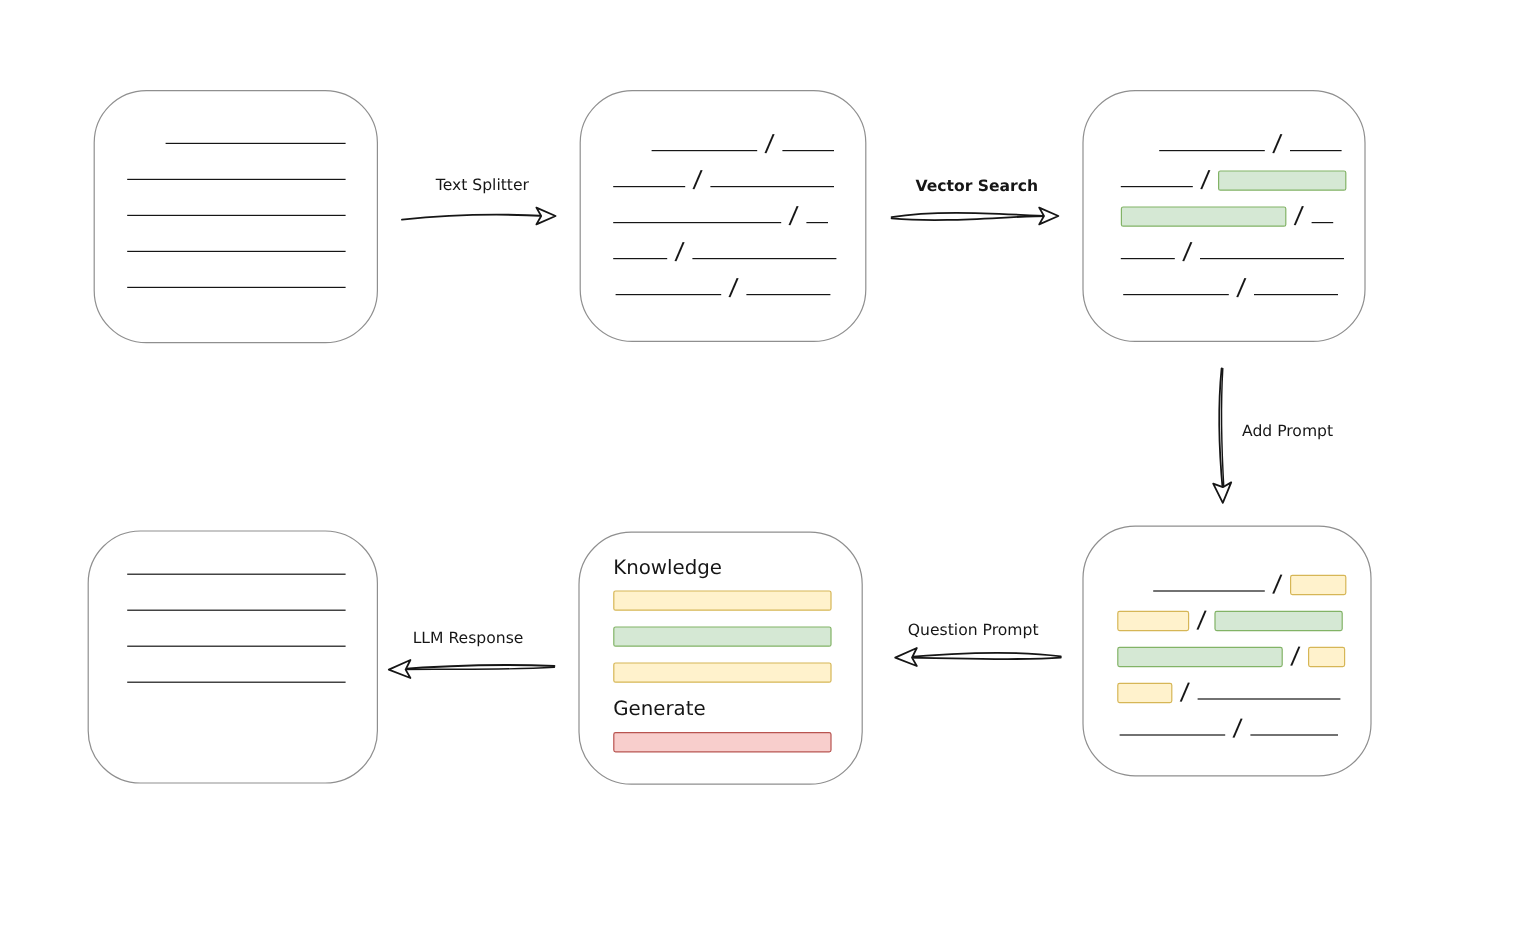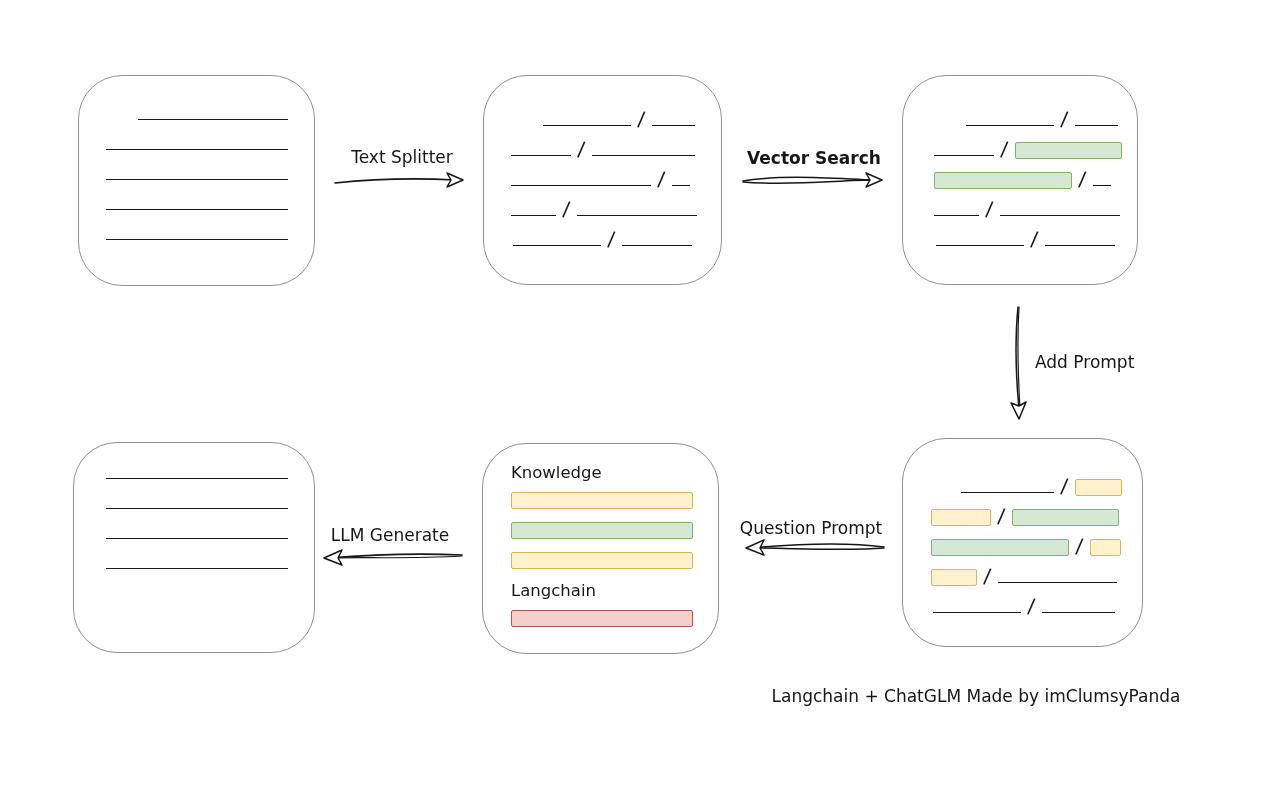--- a/index.html
+++ b/index.html
@@ -18,21 +18,21 @@
   .seg-line{height:0;border-top:1.8px solid var(--line);margin-bottom:4px;}
   .seg-green{height:17px;margin-bottom:1px;background:var(--green-fill);border:1.5px solid var(--green-border);border-radius:2px;}
   .seg-yellow{height:17px;margin-bottom:1px;background:var(--yellow-fill);border:1.5px solid var(--yellow-border);border-radius:2px;}
   .seg-red{height:17px;margin-bottom:1px;background:var(--red-fill);border:1.5px solid var(--red-border);border-radius:2px;}
   .slash{font-size:20px;line-height:21px;transform:rotate(6deg);color:var(--line);}
   
   .panel-title{font-size:16.5px;height:24px;line-height:22px;color:var(--line);}
   .panel .seg-row{align-items:center;}
   .q-title{margin-top:4px;}
   
-  .arrow-label{position:absolute;font-size:17px;text-align:center;white-space:nowrap;color:var(--line);}
+  .arrow-label{position:absolute;font-size:13px;text-align:center;white-space:nowrap;color:var(--line);}
   .arrow-svg{position:absolute;}
   .caption{position:absolute;font-size:17px;text-align:center;white-space:nowrap;color:var(--line);}
 </style>
 </head>
 <body>
 
 <div class="stage">
 
   <div class="node-box" style="left:78px;top:75px;width:237px;height:211px;padding:18px 0 0 27px;">
     <div>
@@ -177,29 +177,29 @@
         <div class="seg-row" style="padding-left: 0px;">
           <span class="seg seg-yellow" style="width: 182px;"></span>
         </div>
         <div class="seg-row" style="padding-left: 0px;">
           <span class="seg seg-green" style="width: 182px;"></span>
         </div>
         <div class="seg-row" style="padding-left: 0px;">
           <span class="seg seg-yellow" style="width: 182px;"></span>
         </div>
       </div>
-    <div class="panel-title q-title">Langchain</div>
+    <div class="panel-title q-title">Generate</div>
     <div>
         <div class="seg-row" style="padding-left: 0px;">
           <span class="seg seg-red" style="width: 182px;"></span>
         </div>
       </div>
   </div>
 
-  <div class="arrow-label" style="left:320px;top:525px;width:140px;">LLM Generate</div>
+  <div class="arrow-label" style="left:320px;top:525px;width:140px;">LLM Response</div>
   <svg class="arrow-svg" style="left:316px;top:545px;" width="148" height="24" viewBox="0 0 148 24">
     <path d="M146,10 C100,8 50,10 12,13" fill="none" stroke="#161616" stroke-width="1.6" stroke-linecap="round"></path>
     <path d="M146,11 C95,14 50,12 12,13" fill="none" stroke="#161616" stroke-width="1.2" stroke-linecap="round"></path>
     <path d="M26,5 L8,13 L26,20 L22,13 Z" fill="#ffffff" stroke="#161616" stroke-width="1.5" stroke-linejoin="round"></path>
   </svg>
 
   <div class="node-box panel" style="left:73px;top:442px;width:242px;height:211px;padding:22px 0 6px 32px;">
     <div>
         <div class="seg-row" style="padding-left: 0px;">
           <span class="seg seg-line" style="width: 182px;"></span>
@@ -209,15 +209,14 @@
         </div>
         <div class="seg-row" style="padding-left: 0px;">
           <span class="seg seg-line" style="width: 182px;"></span>
         </div>
         <div class="seg-row" style="padding-left: 0px;">
           <span class="seg seg-line" style="width: 182px;"></span>
         </div>
       </div>
   </div>
 
-  <div class="caption" style="left:736px;top:686px;width:480px;">Langchain + ChatGLM Made by imClumsyPanda</div>
 
 </div>
 
 </body></html>

